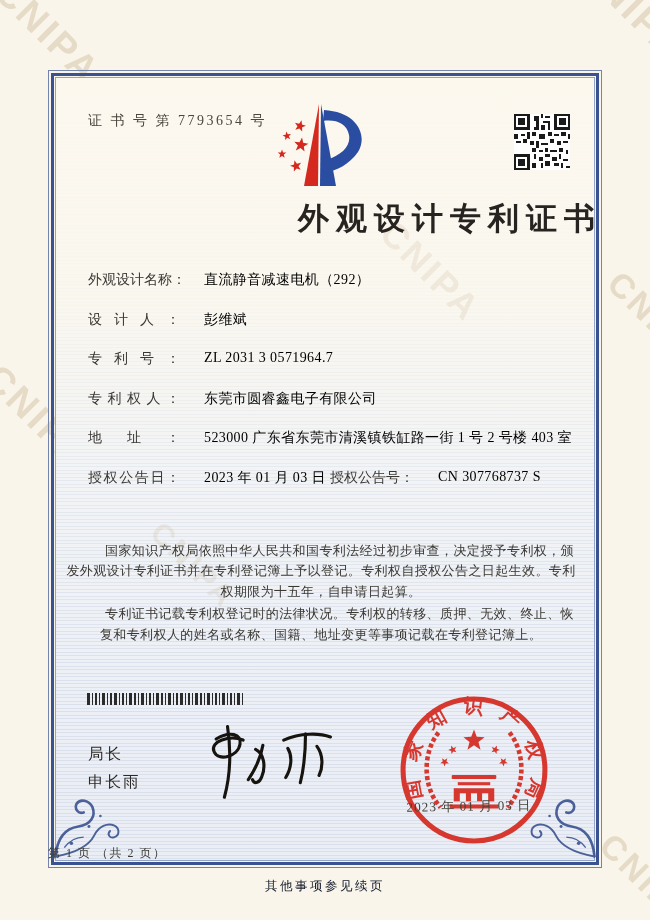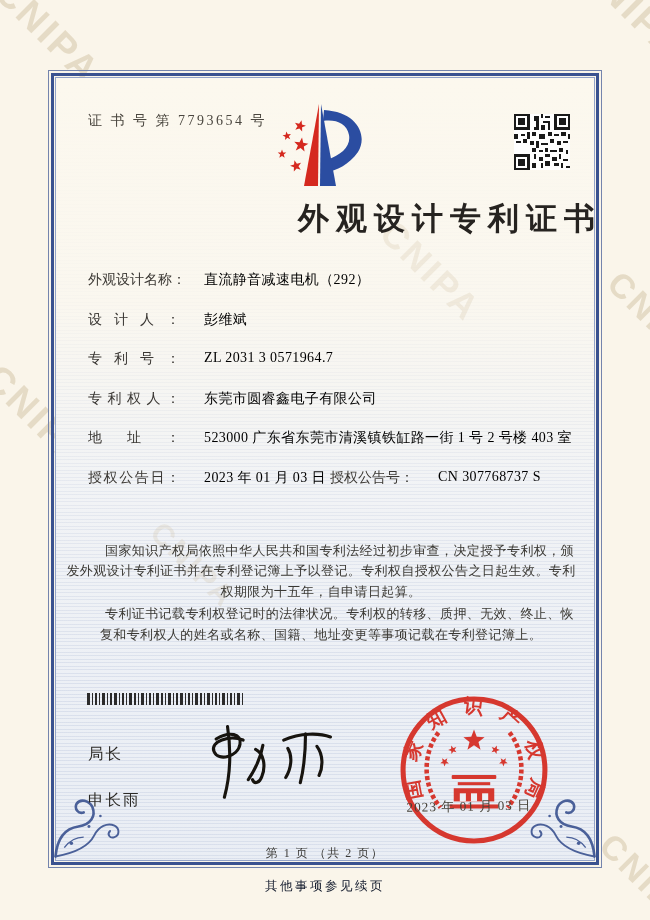--- a/index.html
+++ b/index.html
@@ -57,24 +57,24 @@
   }
   .fvalue{margin-left:24px;color:#000000;letter-spacing:0.4px;}
   .pair2{position:absolute;left:242px;top:0;}
   .pair2 .flabel{width:84px;}
   
   .paras{position:absolute;left:66px;top:541px;width:510px;font-size:13px;line-height:20.4px;color:#3a3833;letter-spacing:0.4px;}
   .paras p{margin:0 0 2px 0;text-indent:37px;text-align:center;}
   
   .barcode{position:absolute;left:87px;top:693px;width:156px;height:12px;}
   .director{position:absolute;left:88px;top:744px;font-size:15.5px;letter-spacing:2px;color:#2c2a26;}
-  .director .name{margin-top:25px;font-family:Liberation Mono, monospace;}
+  .director .name{margin-top:7px;font-family:Liberation Mono, monospace;}
   .signature{position:absolute;left:188px;top:722px;width:156px;height:84px;}
   .seal{position:absolute;left:398px;top:694px;width:152px;height:152px;}
-  .page-number{position:absolute;left:48px;top:845px;width:554px;text-align:center;font-size:12px;letter-spacing:1.5px;color:#3b3a37;}
+  .page-number{position:absolute;left:48px;top:845px;width:554px;text-align:left;font-size:12px;letter-spacing:1.5px;color:#3b3a37;}
   .footer-note{position:absolute;left:0;top:878px;width:650px;text-align:center;font-size:12.5px;letter-spacing:2.5px;color:#0f172a;}
 </style>
 </head>
 <body>
 
 <svg width="0" height="0" style="position:absolute">
   <defs>
     <polygon id="star5" points="0,-1 0.247,-0.34 0.951,-0.309 0.4,0.13 0.588,0.809 0,0.42 -0.588,0.809 -0.4,0.13 -0.951,-0.309 -0.247,-0.34"></polygon>
     <g id="flourish">
       <path d="M4,96 C6,74 16,64 30,62 C44,60 50,50 46,40 C42,32 32,30 28,36 C25,42 30,48 36,46" fill="none" stroke="#3a5290" stroke-width="3" stroke-linecap="round"></path>

